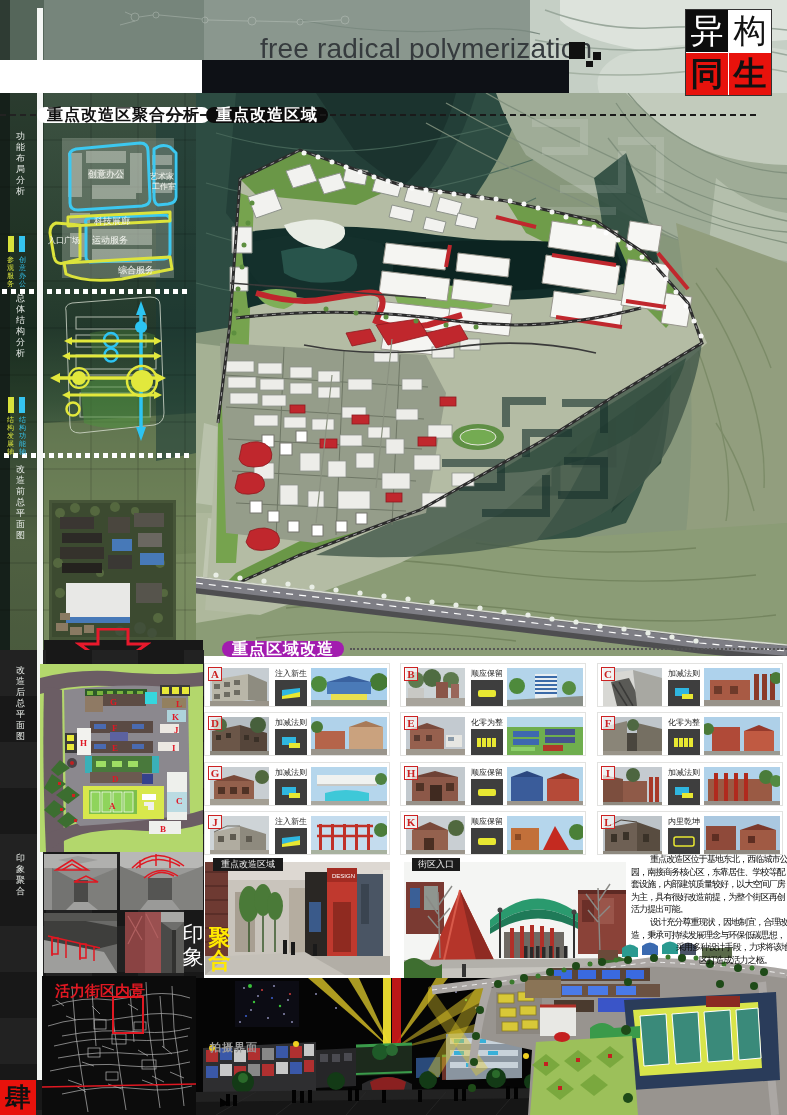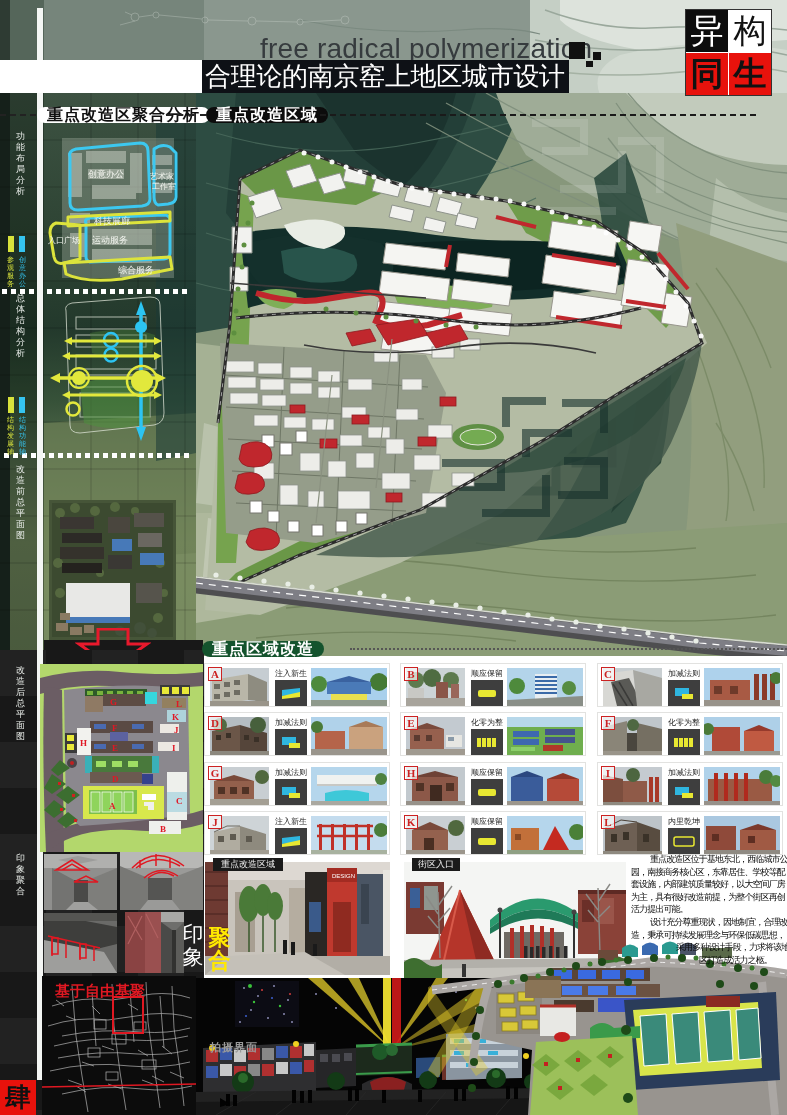--- a/index.html
+++ b/index.html
@@ -792,35 +792,34 @@
           <rect x="70" y="58" width="14" height="10"></rect>
           <rect x="92" y="46" width="12" height="8"></rect>
           <rect x="46" y="72" width="12" height="9"></rect>
           <rect x="100" y="84" width="14" height="9"></rect>
           <rect x="64" y="96" width="12" height="8"></rect>
 </g>
 <rect x="71" y="21" width="30" height="36" fill="none" stroke="#e01822" stroke-width="2"></rect>
 <path d="M0,111 L154,108" stroke="#e01822" stroke-width="1.5"></path>
 </svg>
 
-<div class="abs" style="left:55px;top:332px;font-size:15px;color:#e01822;font-weight:bold;letter-spacing:0px;">基于自由基聚</div>
+<div class="abs" style="left:55px;top:332px;font-size:15px;color:#e01822;font-weight:bold;letter-spacing:0px;">活力街区内景</div>
 </div>
 
 <div class="abs" style="left:260px;top:33px;font-size:28px;color:#363b3e;letter-spacing:0.2px;white-space:nowrap;">free radical polymerization</div>
 
 <div class="abs" style="left:569px;top:42px;width:16px;height:17px;background:#111;"></div>
 <div class="abs" style="left:593px;top:52px;width:8px;height:8px;background:#111;"></div>
 <div class="abs" style="left:586px;top:61px;width:7px;height:6px;background:#111;"></div>
 
 <div class="abs" style="left:0;top:60px;width:202px;height:33px;background:#fff;"></div>
 
 <div class="abs" style="left:202px;top:60px;width:367px;height:33px;background:#0e1116;"></div>
 
 
-<div class="abs" style="left:205px;top:60px;height:33px;line-height:33px;font-size:26px;color:#fff;letter-spacing:-0.3px;white-space:nowrap;">合理论的南京窑上地区城市设计</div>
 
 <div class="abs" id="logo" style="left:686px;top:10px;width:85px;height:85px;background:#fff;outline:1px solid #333;">
 
 <div class="abs" style="left:0;top:0;width:42px;height:42px;background:#0d0d0d;color:#fff;font-size:33px;line-height:42px;text-align:center;">异</div>
 
 <div class="abs" style="left:43px;top:0;width:42px;height:42px;background:#fff;color:#111;font-size:33px;line-height:42px;text-align:center;">构</div>
 
 <div class="abs" style="left:0;top:43px;width:42px;height:42px;background:#e8120c;color:#111;font-size:33px;line-height:42px;text-align:center;font-weight:bold;">同</div>
 
 <div class="abs" style="left:43px;top:43px;width:42px;height:42px;background:#e8120c;color:#111;font-size:33px;line-height:42px;text-align:center;font-weight:bold;">生</div>
@@ -829,21 +828,21 @@
 <div class="dash" style="left:0;top:114px;width:36px;border-color:#222;"></div>
 
 <div class="pill" style="left:37px;top:107px;background:#fff;color:#111;">重点改造区聚合分析</div>
 
 <div class="dash" style="left:166px;top:114px;width:40px;border-color:#222;"></div>
 
 <div class="pill" style="left:206px;top:107px;background:#0c0c0c;color:#fff;">重点改造区域</div>
 
 <div class="dash" style="left:320px;top:114px;width:436px;border-color:#1a1a1a;"></div>
 
-<div class="pill" style="left:202px;top:641px;background:#14532d;color:#fff;">重点区域改造</div>
+<div class="pill" style="left:222px;top:641px;background:#a21caf;color:#fff;">重点区域改造</div>
 
 <div class="dash" style="left:350px;top:648px;width:437px;border-color:#555;border-top-style:dotted;"></div>
 
 <div id="cards">
 
 <div class="card" style="left:204px;top:663px;">
 <div class="cph"><svg width="59" height="38">
             <rect width="59" height="38" fill="#c6cdd2"></rect>
             <path d="M2,12 L38,6 L38,32 L2,38 Z" fill="#b9b6a8"></path>
             <path d="M38,6 L57,14 L57,34 L38,32 Z" fill="#8e8c80"></path>

